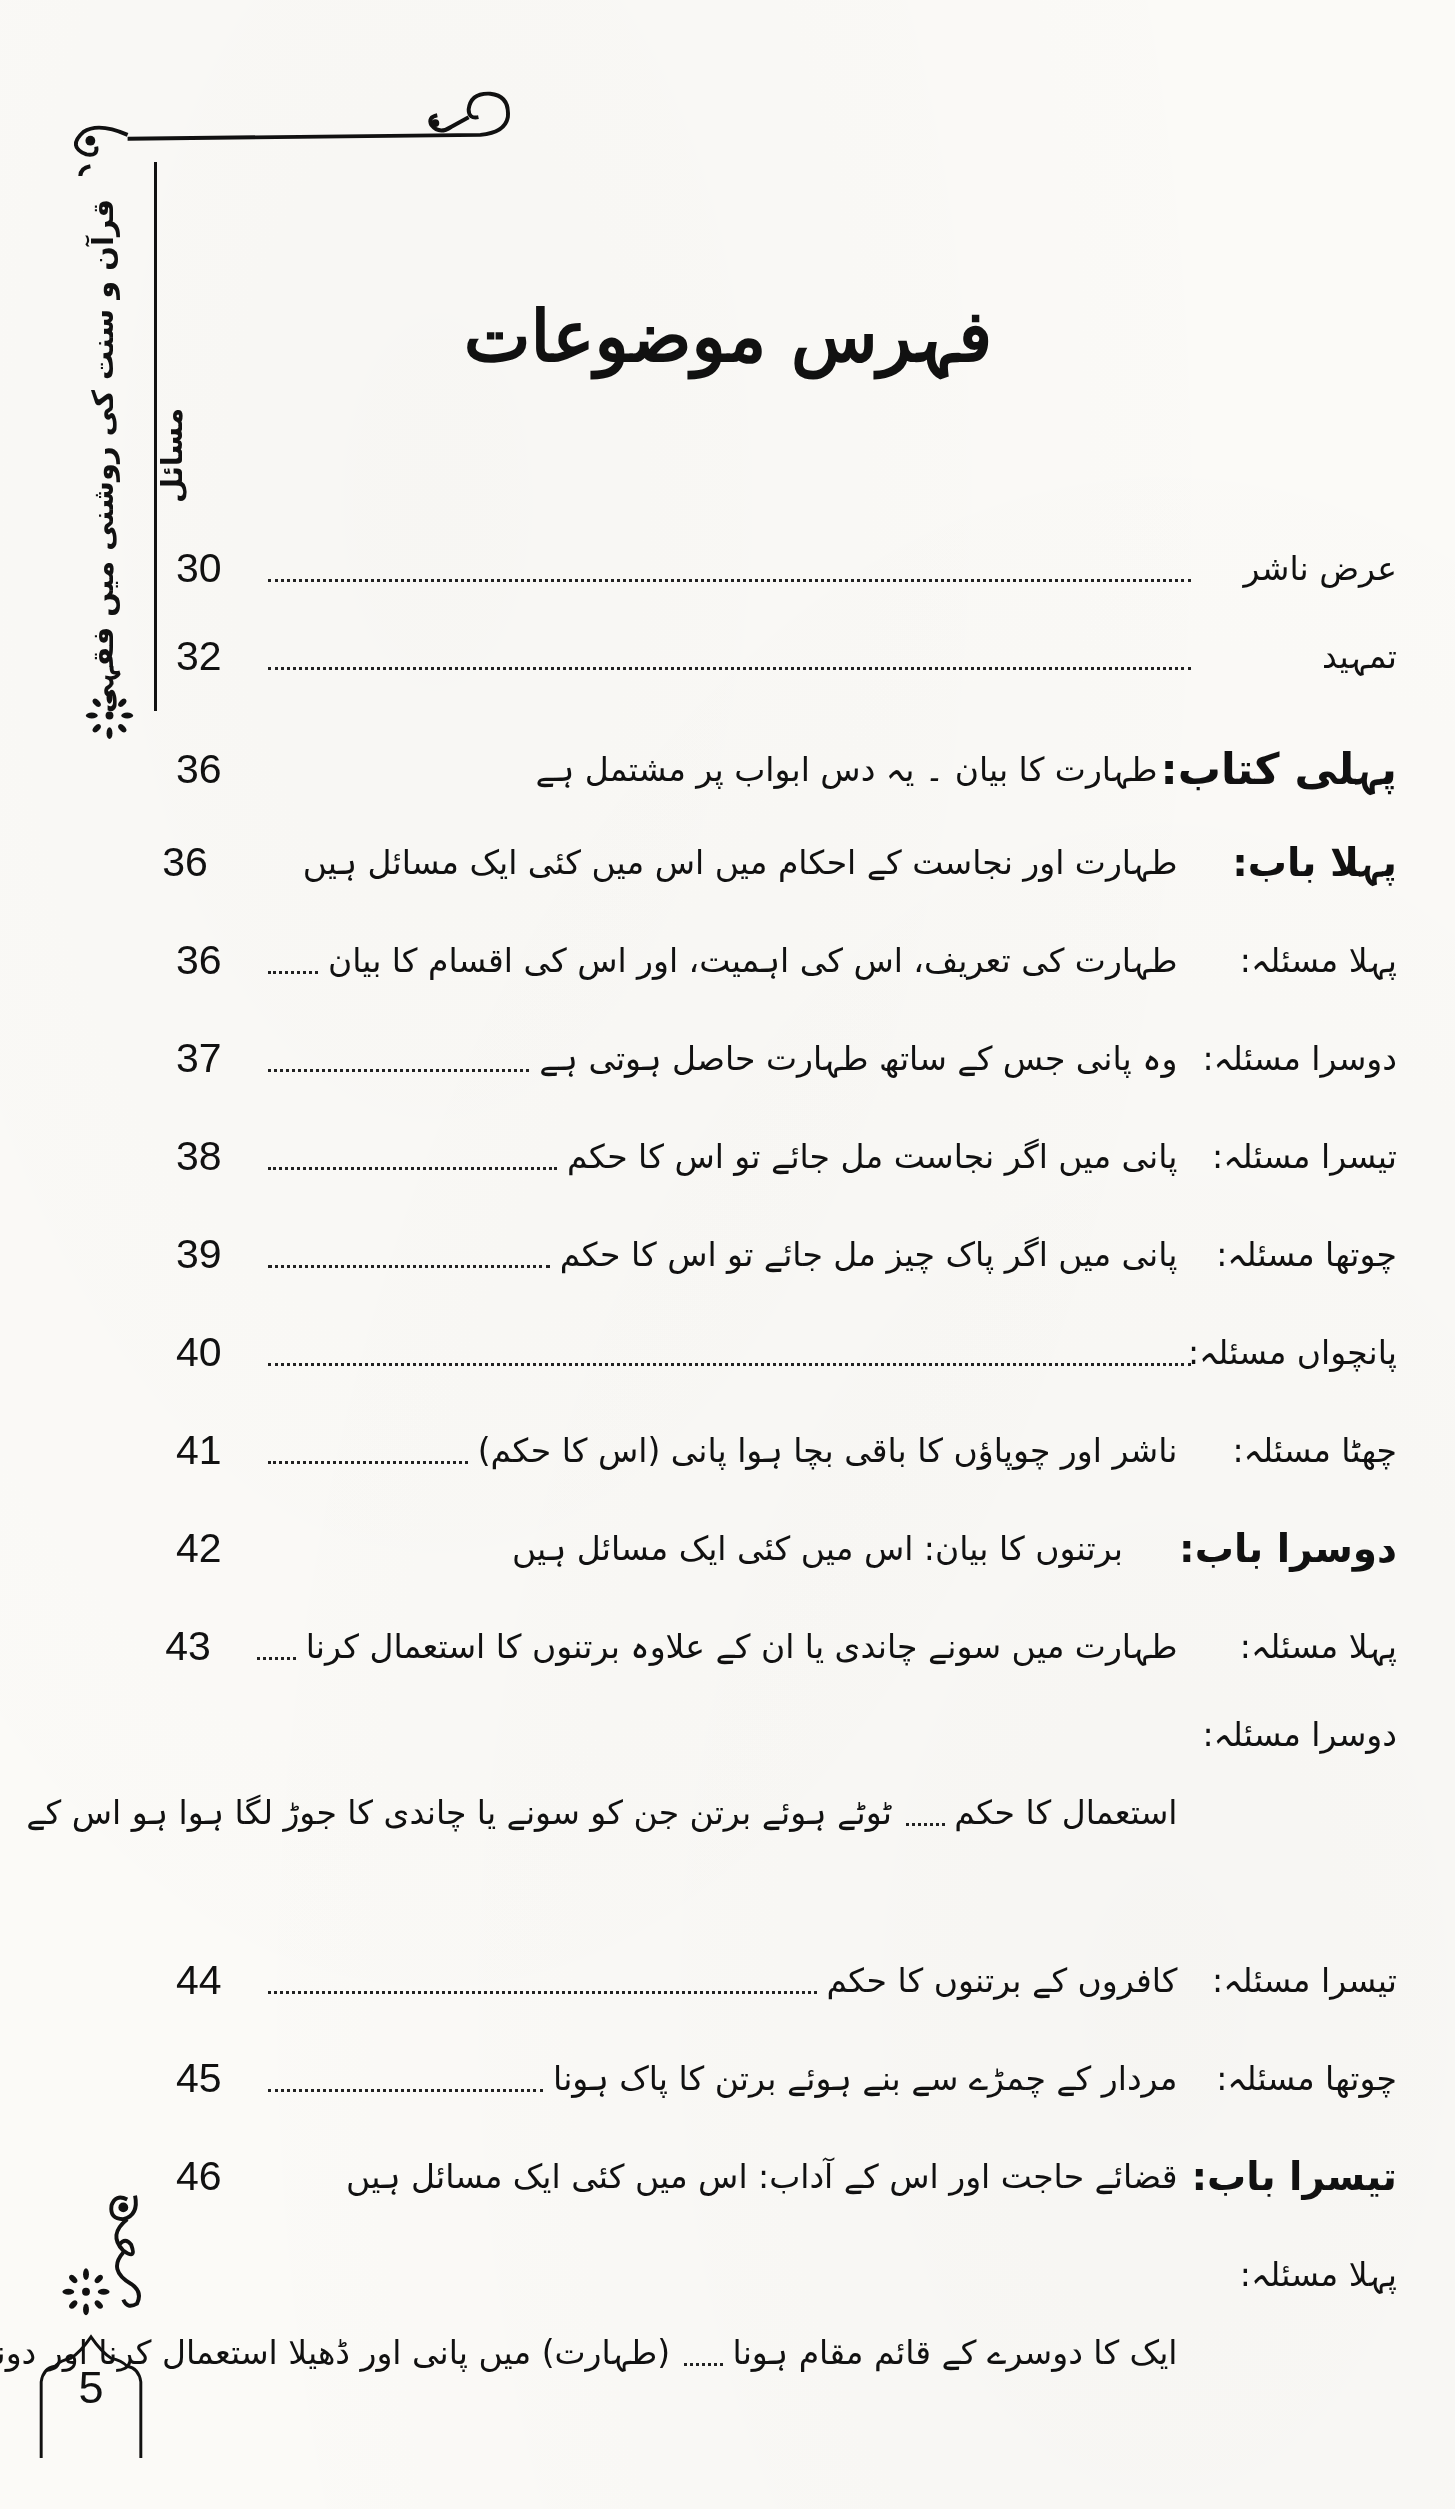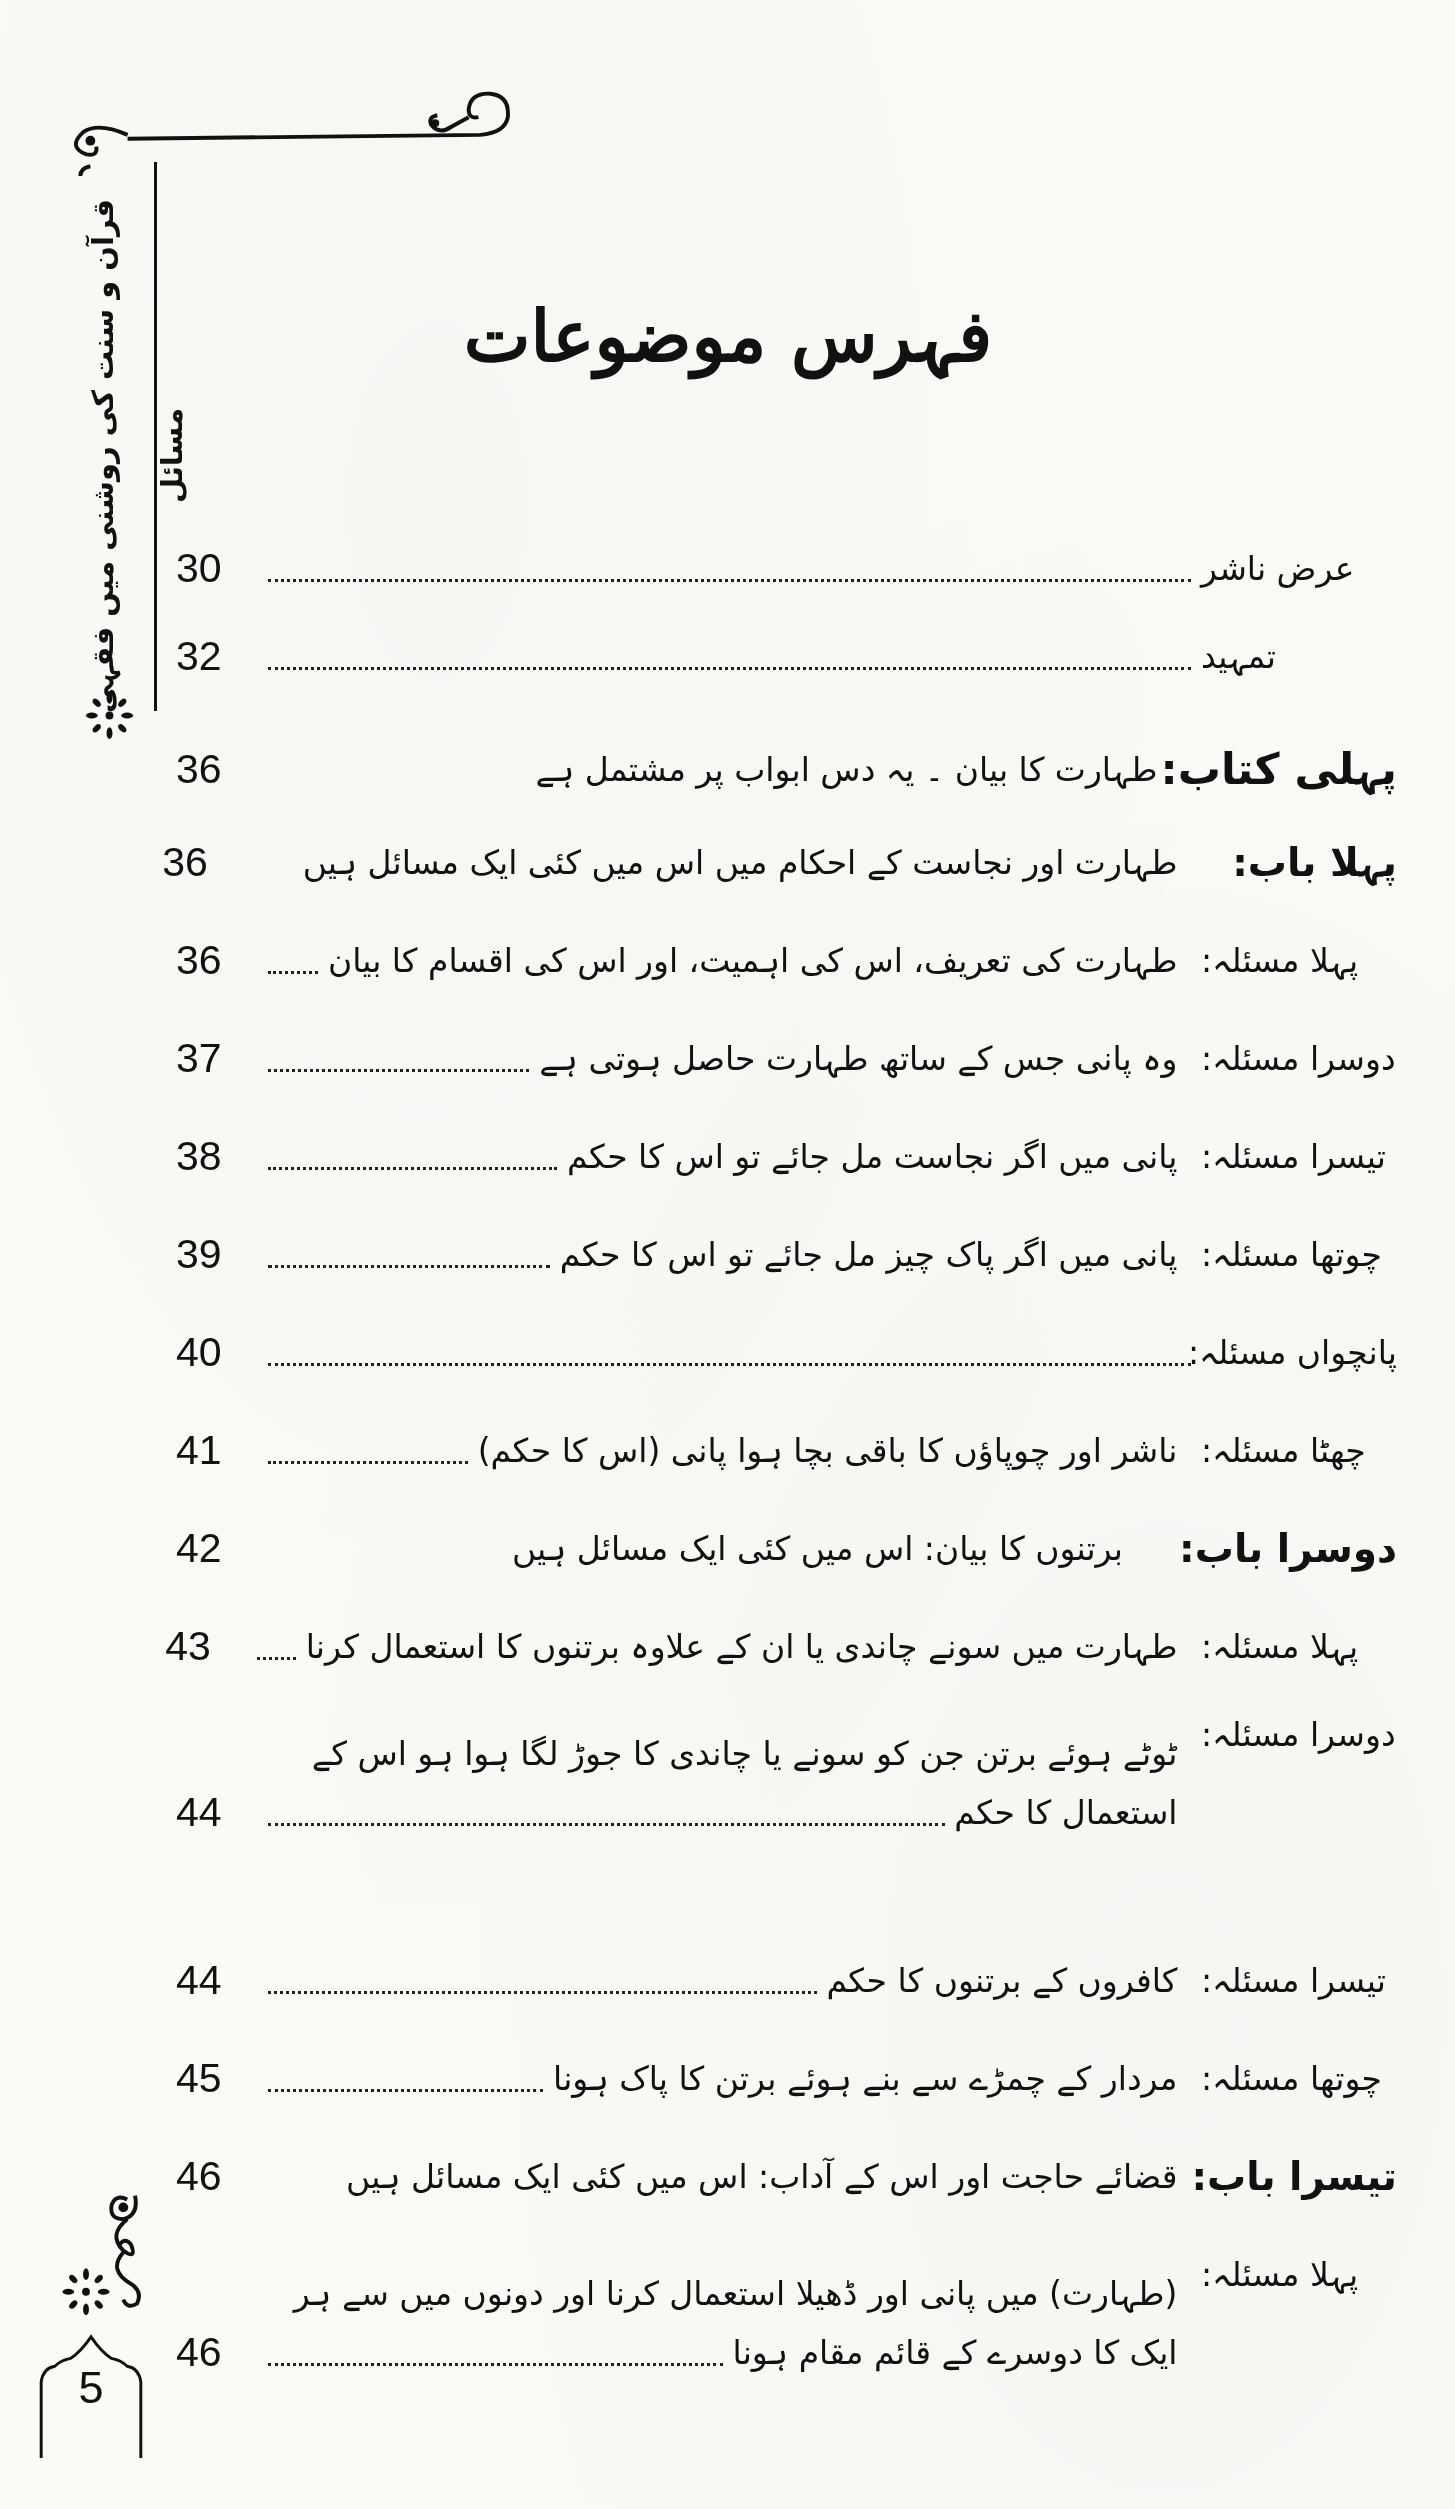--- a/index.html
+++ b/index.html
@@ -43,38 +43,38 @@
   .toc { position:absolute; left:176px; right:59px; top:0; }
   .row {
     position:absolute; left:0; right:0; height:69px;
     display:flex; flex-direction:row-reverse; align-items:flex-end;
     direction:ltr;
   }
   .row .label {
     flex:0 0 auto; white-space:nowrap; direction:rtl;
     font-family:"DejaVu Sans", sans-serif; font-size:35px; line-height:59px;
   }
-  .row .label.plain { width:196px; text-align:left; font-size:33px; }
+  .row .label.plain { width:196px; text-align:right; font-size:33px; }
   .row .label.chapter { width:196px; text-align:right; font-weight:bold; font-size:39px; }
   .row .label.book { width:216px; text-align:right; font-weight:bold; font-size:43px; }
   .row .topic {
     flex:0 1 auto; white-space:nowrap; direction:rtl; text-align:right;
     font-family:"DejaVu Sans", sans-serif; font-size:33px; line-height:59px;
     padding-right:23.5px;
   }
   .row .leader {
     flex:1 1 auto; border-bottom:3.9px dotted #222; margin:0 9.8px 15.7px 13.7px; min-width:39px;
   }
   .row .leader.none { border-bottom:none; }
   .row .pageno {
     flex:0 0 78px; font-family:"Liberation Sans", sans-serif; font-size:41px;
     line-height:59px; text-align:left;
   }
   .row.tall { height:137px; }
-  .row .stack { display:flex; flex-direction:column; align-items:flex-end; }
+  .row .stack { display:flex; flex-direction:row; align-items:flex-end; }
   .row .wrap2 {
     direction:rtl; white-space:nowrap; font-size:33px; line-height:59px;
     font-family:"DejaVu Sans", sans-serif;
   }
 </style>
 </head>
 <body>
 
 <div class="page">
 

